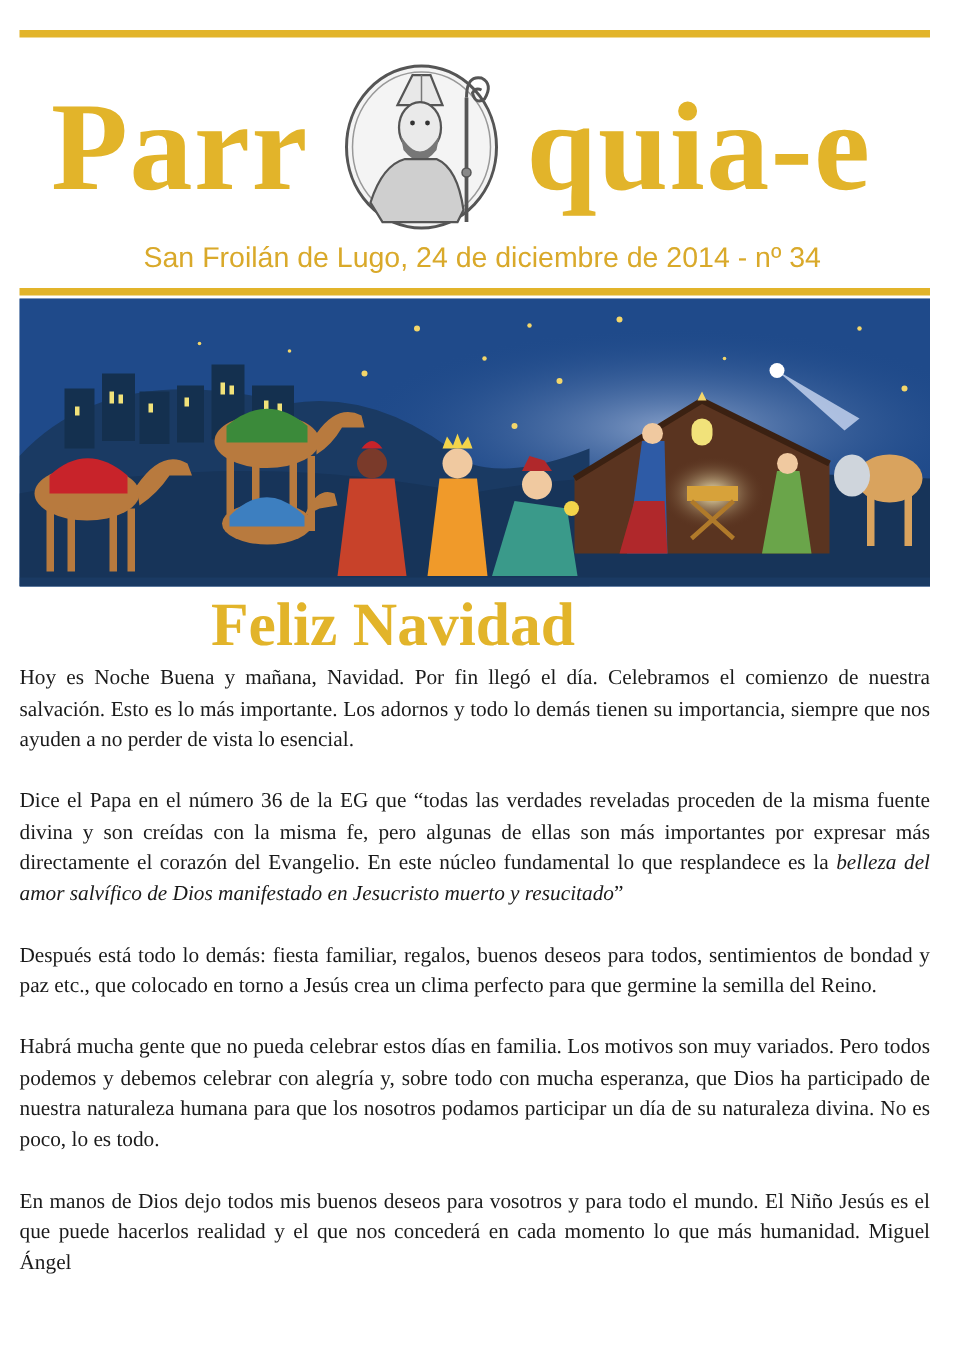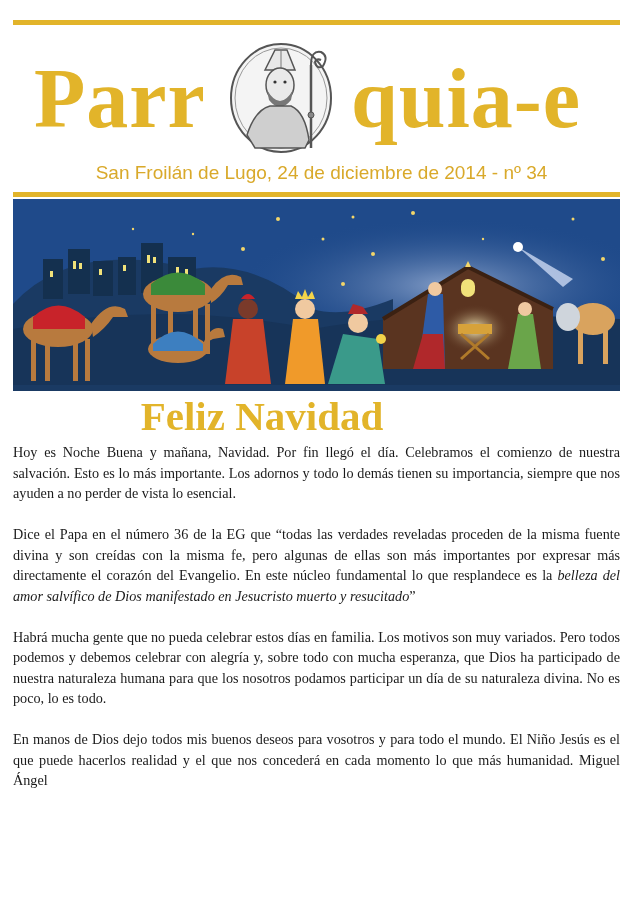--- a/index.html
+++ b/index.html
@@ -161,15 +161,16 @@
     <circle cx="368" cy="140" r="5" fill="#f3d44a"></circle>
     <rect x="0" y="186" width="607" height="6" fill="#1a3a63"></rect>
   </svg>
 </div>
 
 <div class="headline">Feliz Navidad</div>
 
 <div class="body">
   <p>Hoy es Noche Buena y mañana, Navidad. Por fin llegó el día. Celebramos el comienzo de nuestra salvación. Esto es lo más importante. Los adornos y todo lo demás tienen su importancia, siempre que nos ayuden a no perder de vista lo esencial.</p>
   <p><span>Dice el Papa en el número 36 de la EG que “todas las verdades reveladas proceden de la misma fuente divina y son creídas con la misma fe, pero algunas de ellas son más importantes por expresar más directamente el corazón del Evangelio. En este núcleo fundamental lo que resplandece es la </span><em>belleza del amor salvífico de Dios manifestado en Jesucristo muerto y resucitado</em><span>”</span></p>
+  <p>Después está todo lo demás: fiesta familiar, regalos, buenos deseos para todos, sentimientos de bondad y paz etc., que colocado en torno a Jesús crea un clima perfecto para que germine la semilla del Reino.</p>
   <p>Habrá mucha gente que no pueda celebrar estos días en familia. Los motivos son muy variados. Pero todos podemos y debemos celebrar con alegría y, sobre todo con mucha esperanza, que Dios ha participado de nuestra naturaleza humana para que los nosotros podamos participar un día de su naturaleza divina. No es poco, lo es todo.</p>
   <p>En manos de Dios dejo todos mis buenos deseos para vosotros y para todo el mundo. El Niño Jesús es el que puede hacerlos realidad y el que nos concederá en cada momento lo que más humanidad.  Miguel Ángel</p>
 </div>
 
 </body></html>

